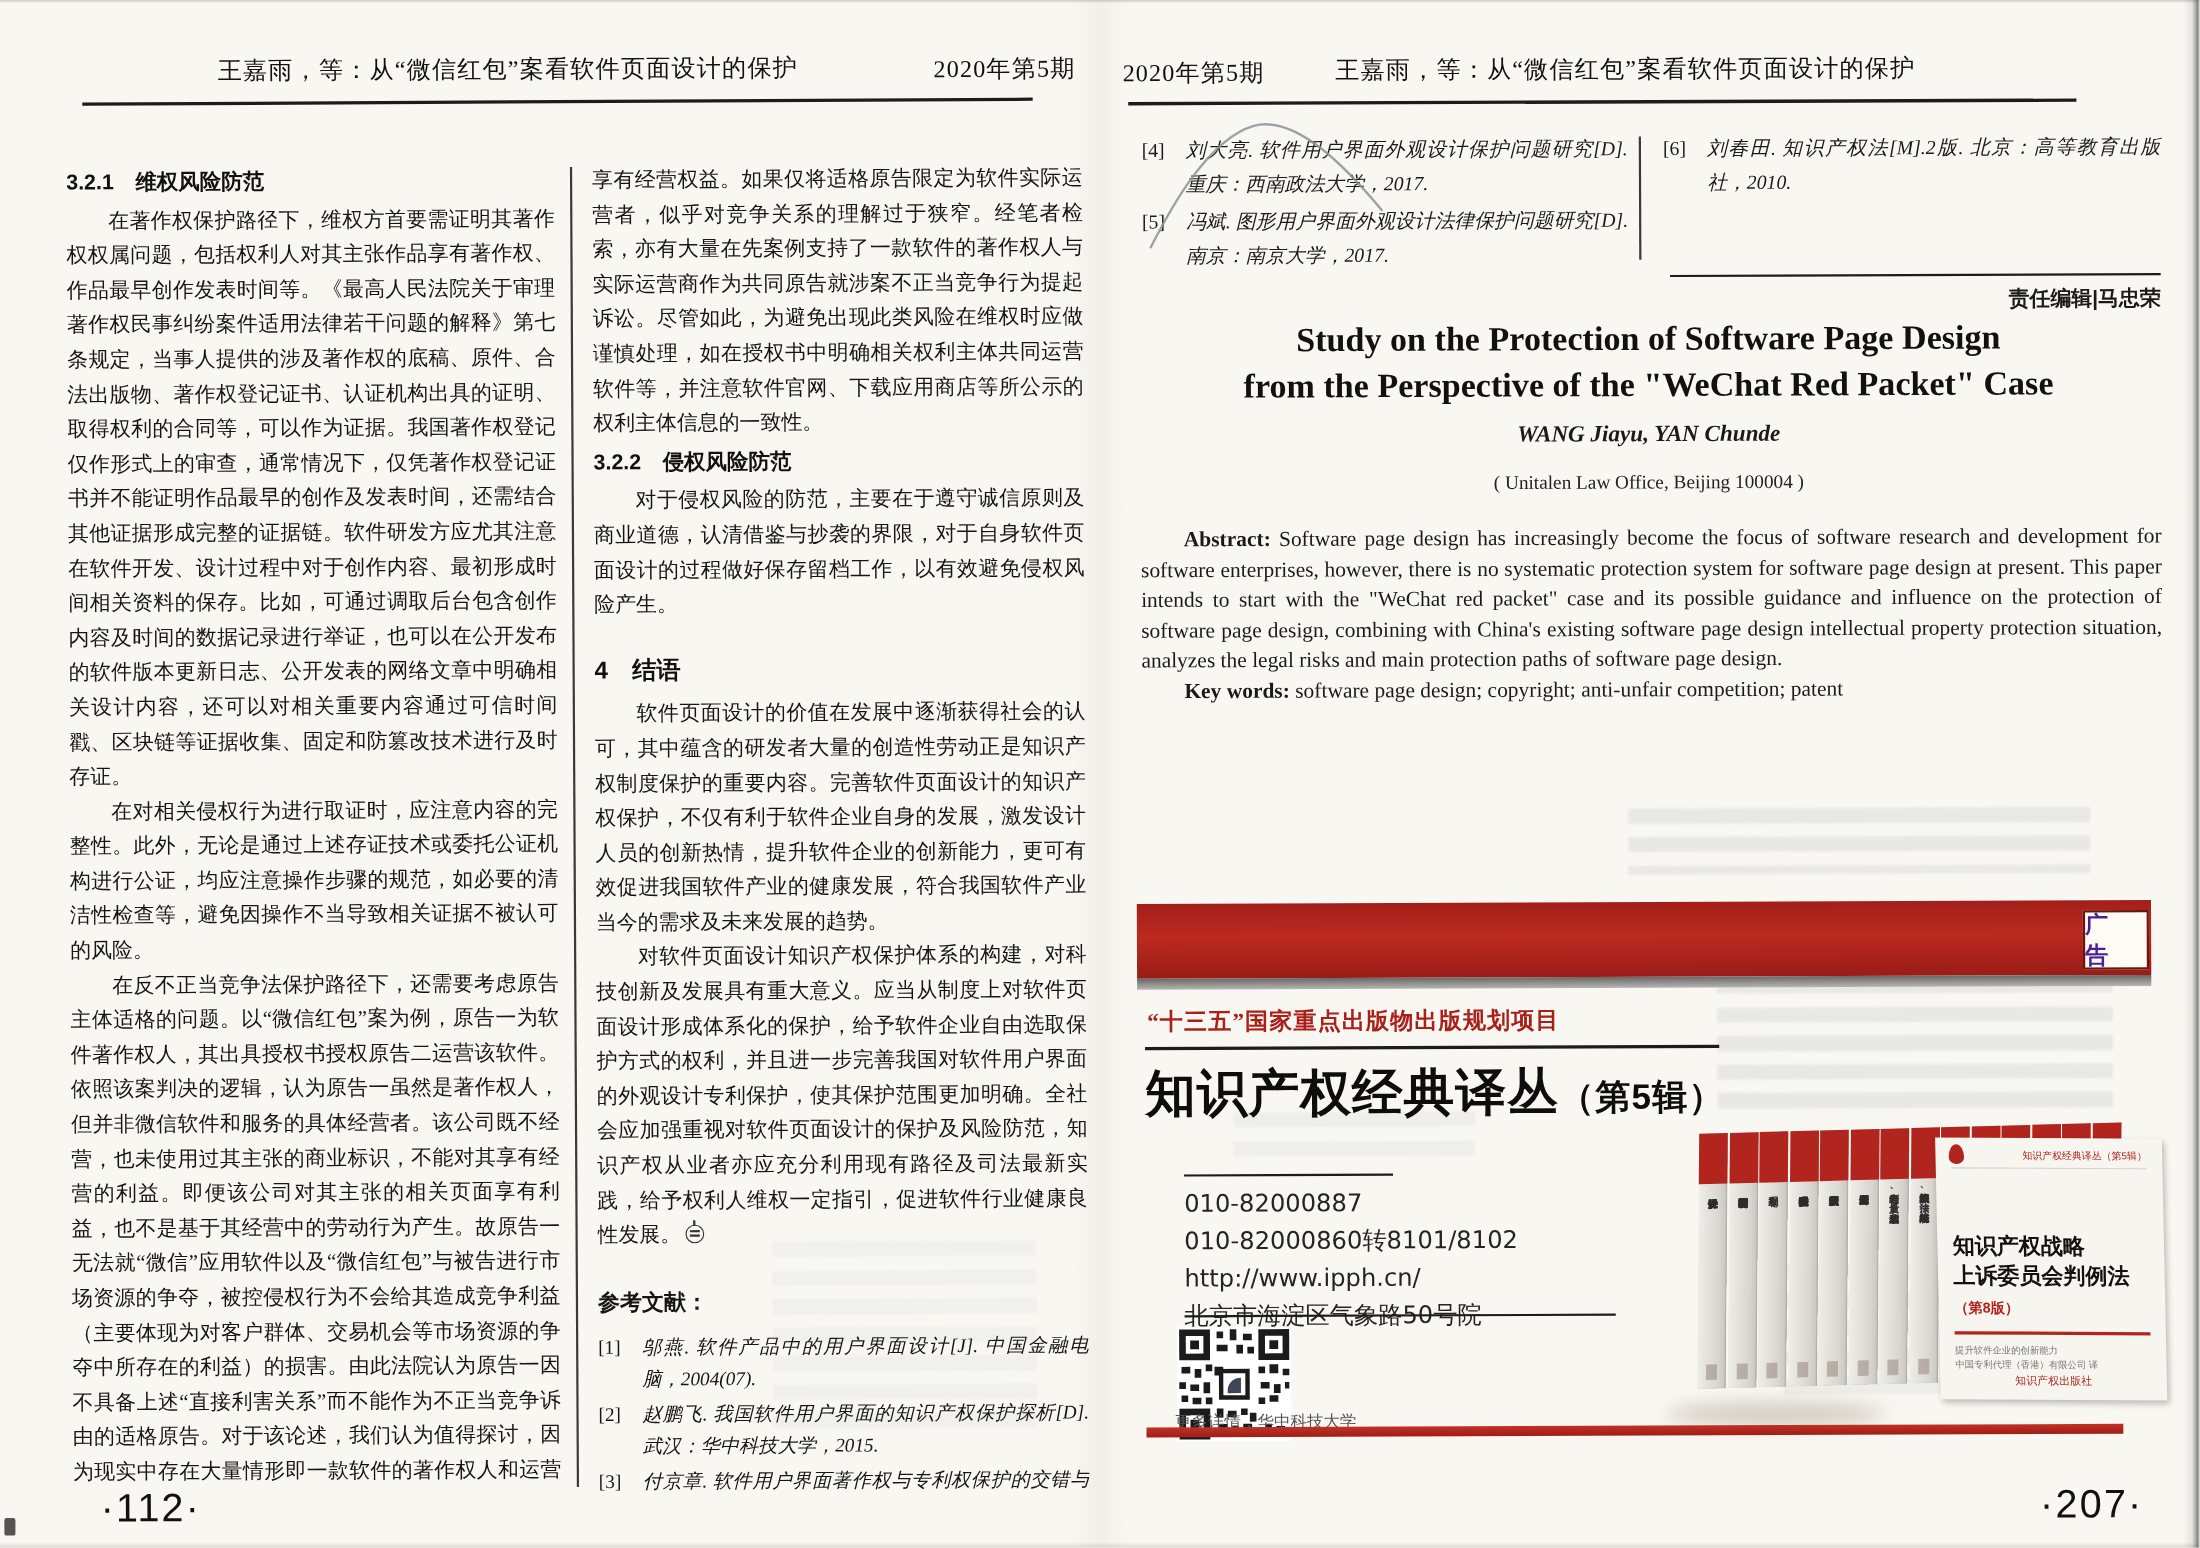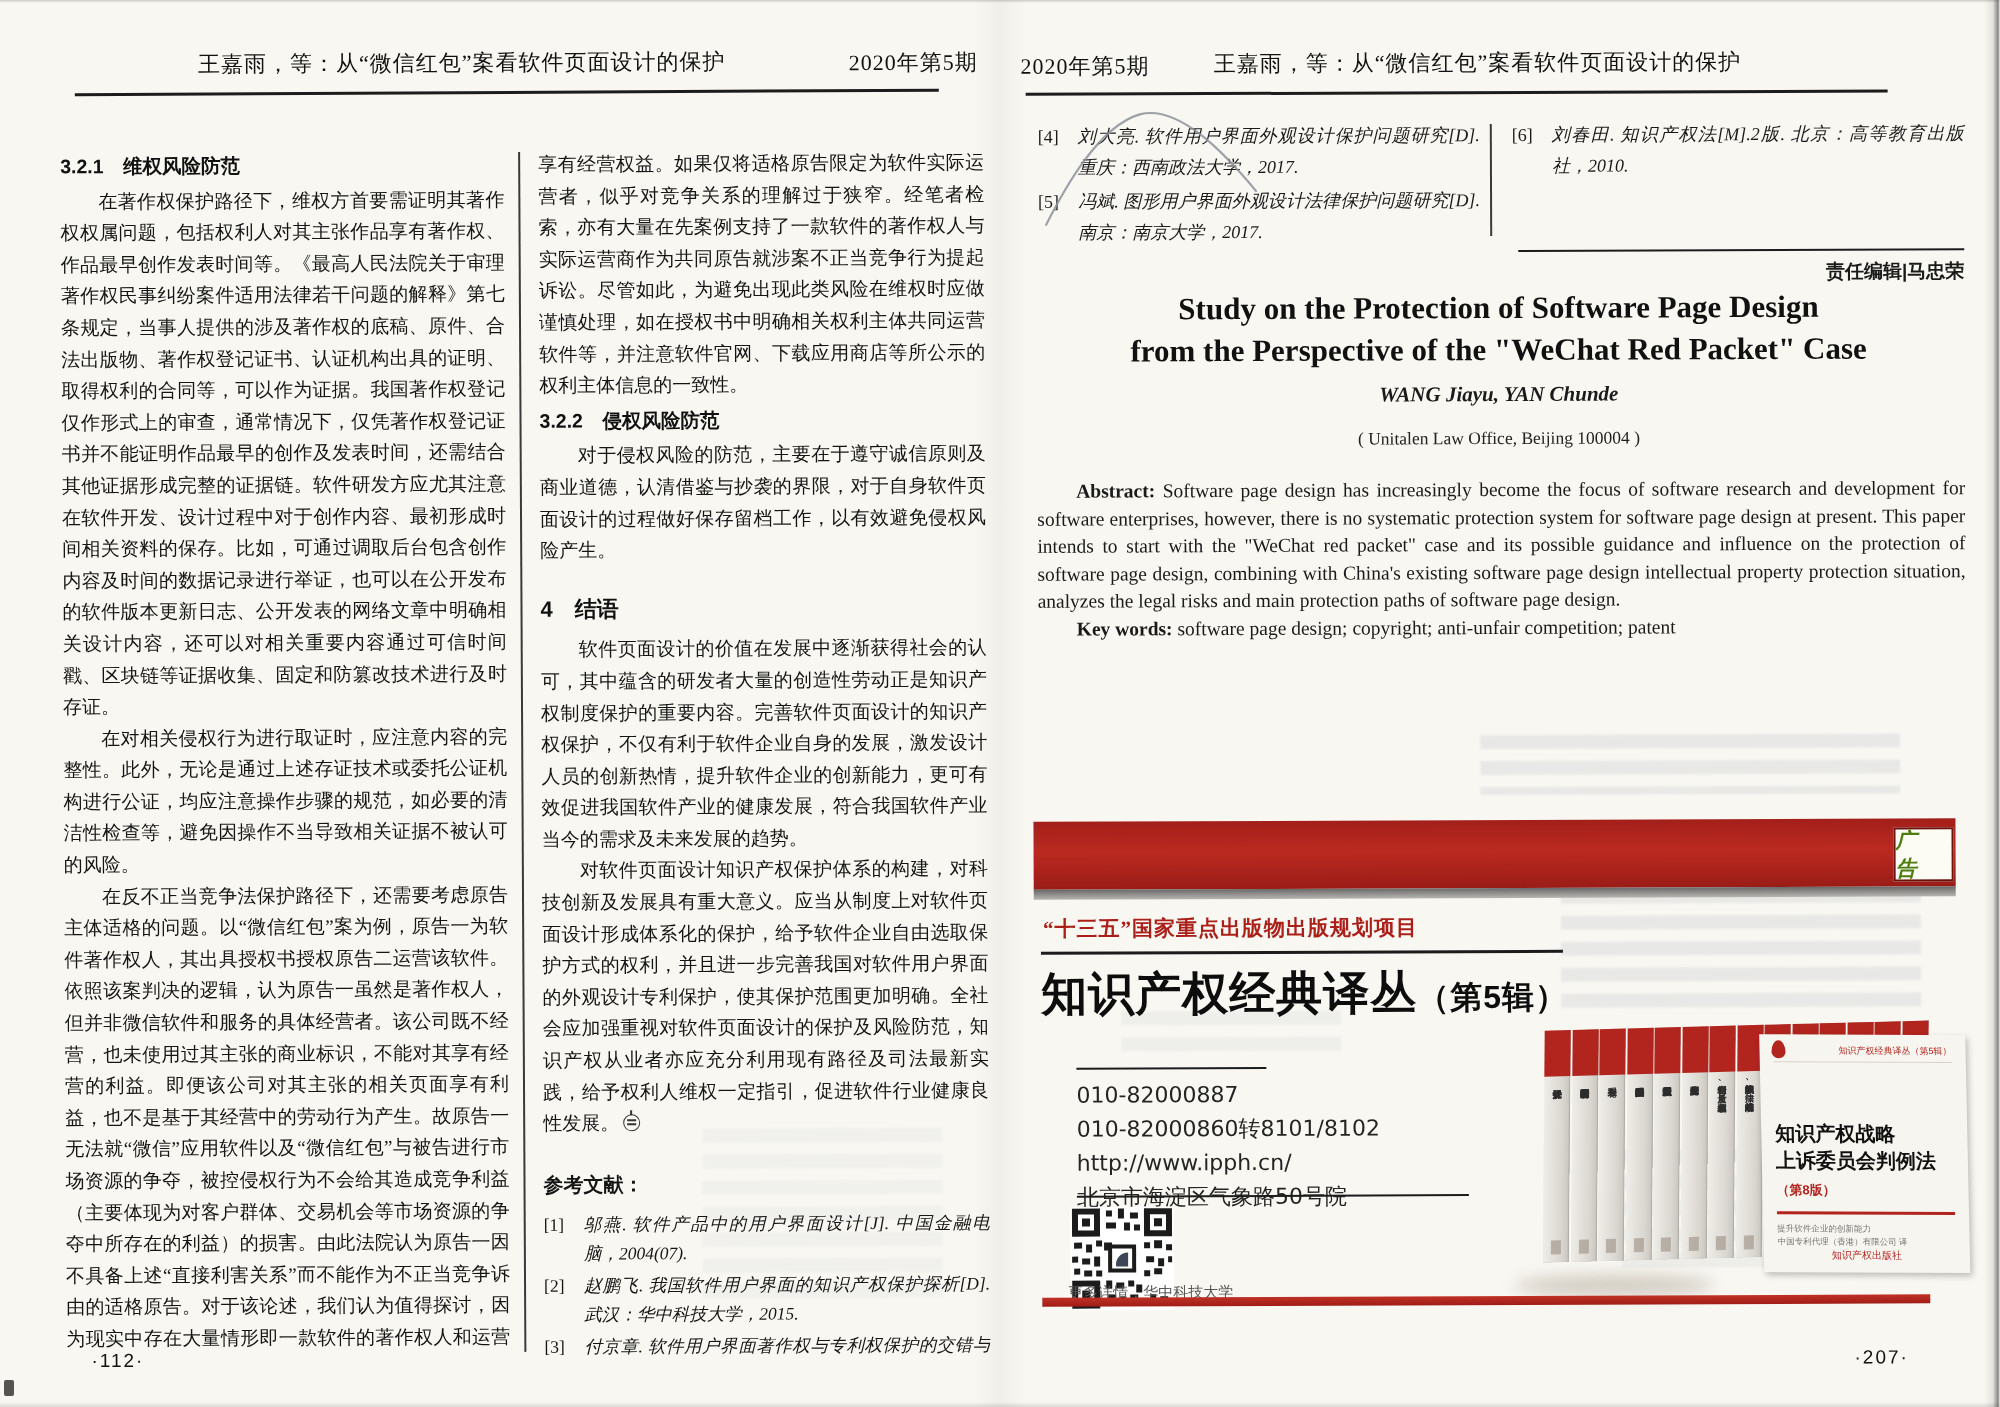--- a/index.html
+++ b/index.html
@@ -28,40 +28,40 @@
   .bodycol p.noindent{text-indent:0;}
   h3.sec{font-family:"Liberation Sans","DejaVu Sans",sans-serif;font-weight:bold;
     font-size:19.5px;margin:0 0 3px 0;color:#111;}
   h3.sec-big{font-family:"Liberation Sans","DejaVu Sans",sans-serif;font-weight:bold;
     font-size:22px;margin:27px 0 9px 0;color:#111;}
   .refs-h{font-family:"Liberation Sans","DejaVu Sans",sans-serif;font-weight:bold;
     font-size:20px;margin:30px 0 10px 0;}
   .ref{display:flex;font-size:17.5px;line-height:29px;text-align:justify;font-style:italic;margin-bottom:3px;}
   .ref .no{flex:none;width:40px;font-style:normal;}
   .ref .txt{flex:1;}
-  .pagenum{font-size:19px;letter-spacing:2px;color:#111;font-family:"Liberation Sans","DejaVu Sans",sans-serif;}
+  .pagenum{font-size:36px;letter-spacing:2px;color:#111;font-family:"Liberation Sans","DejaVu Sans",sans-serif;}
   .endmark{display:inline-block;width:15px;height:15px;border:1.6px solid #333;border-radius:50%;
     vertical-align:-2px;margin-left:4px;position:relative;}
   .endmark:before{content:"";position:absolute;left:6px;top:-5px;width:2px;height:5px;background:#333;}
   .endmark:after{content:"";position:absolute;left:3px;top:4px;right:3px;height:2px;background:#333;box-shadow:0 4px 0 #333;}
   
   .etitle{width:940px;text-align:center;font-weight:bold;font-size:31px;color:#111;
     font-family:"Liberation Serif","DejaVu Serif",serif;}
   .eauthors{width:940px;text-align:center;font-weight:bold;font-style:italic;font-size:21px;}
   .eaffil{width:940px;text-align:center;font-size:17.5px;color:#222;}
   .eabs{width:928px;font-size:19.5px;line-height:27.6px;text-align:justify;}
   .eabs p{margin:0;text-indent:2em;}
   .eabs b{font-weight:bold;}
   .editor{font-weight:bold;font-size:19px;text-align:right;
     font-family:"Liberation Sans","DejaVu Sans",sans-serif;}
   
   .ad-banner{background:linear-gradient(180deg,#a31f1a 0%,#bb2a20 45%,#9a1c17 100%);}
-  .ad-tag{background:#fcfbf4;border:2.5px solid #6d120d;color:#4d7c0f;
+  .ad-tag{background:#fcfbf4;border:2.5px solid #6d120d;color:#4c1d95;
     font-family:"Liberation Sans","DejaVu Sans",sans-serif;font-weight:bold;font-size:21px;
-    display:flex;align-items:center;justify-content:center;letter-spacing:4px;font-style:italic;}
+    display:flex;align-items:center;justify-content:center;letter-spacing:4px;}
   .ad-graybar{background:linear-gradient(180deg,#686868,#b7b5b1);}
   .ad-project{color:#ab1f19;font-weight:bold;font-size:21px;letter-spacing:1px;}
   .ad-title{font-family:"Liberation Sans","DejaVu Sans",sans-serif;font-weight:bold;
     font-size:46px;color:#0d0d0d;letter-spacing:1px;}
   .ad-title .vol{font-size:32px;}
   .contact{font-family:"DejaVu Sans","Liberation Sans",sans-serif;font-size:22px;color:#242424;line-height:28px;}
   .contact div{margin-bottom:6px;}
   .qr-caption{font-size:15px;color:#555;font-family:"DejaVu Sans",sans-serif;}
   .ad-redrule{background:linear-gradient(180deg,#c03126,#a01d17);}
   

